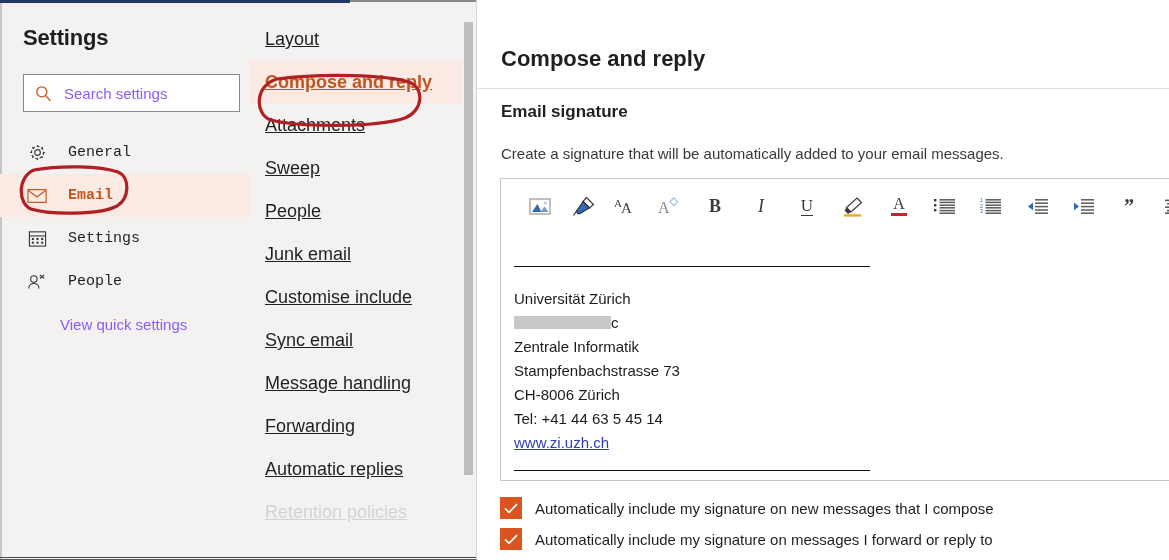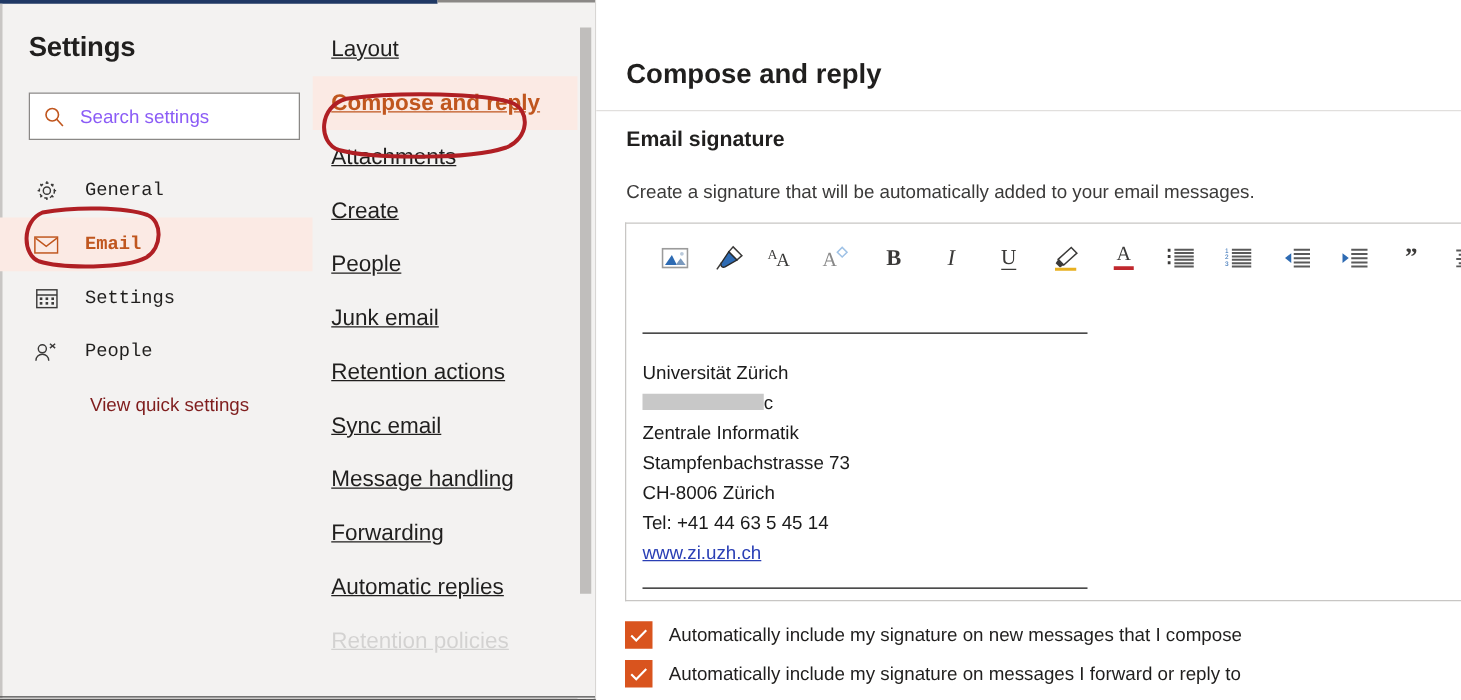--- a/index.html
+++ b/index.html
@@ -100,23 +100,23 @@
   .cat-item .ci-label {
     margin-left: 20px;
     font-size: 15px;
     color: #201f1e;
   }
   .cat-item.selected { background: #fbeae4; }
   .cat-item.selected .ci-label { color: #c0561e; font-weight: bold; }
 
   .quick-settings {
     position: absolute;
-    left: 72px; top: 313px;
+    left: 60px; top: 313px;
     font-size: 15px;
-    color: #7f1d1d;
+    color: #8b5cf6;
     cursor: pointer;
   }
 
   
   .sub-col {
     position: absolute;
     left: 250px; top: 3px;
     width: 227px;
     height: 557px;
     overflow: hidden;
@@ -371,24 +371,24 @@
       </div>
 
       <div class="quick-settings">View quick settings</div>
     </div>
 
     <div class="sub-col">
       <div class="sub-item clipped-top" style="top:-28px"></div>
       <div class="sub-item" style="top:15px">Layout</div>
       <div class="sub-item selected" style="top:58px">Compose and reply</div>
       <div class="sub-item" style="top:101px">Attachments</div>
-      <div class="sub-item" style="top:144px">Create</div>
+      <div class="sub-item" style="top:144px">Sweep</div>
       <div class="sub-item" style="top:187px">People</div>
       <div class="sub-item" style="top:230px">Junk email</div>
-      <div class="sub-item" style="top:273px">Retention actions</div>
+      <div class="sub-item" style="top:273px">Customise include</div>
       <div class="sub-item" style="top:316px">Sync email</div>
       <div class="sub-item" style="top:359px">Message handling</div>
       <div class="sub-item" style="top:402px">Forwarding</div>
       <div class="sub-item" style="top:445px">Automatic replies</div>
       <div class="sub-item clipped-bottom" style="top:488px;opacity:.17">Retention policies</div>
     </div>
 
     <div class="sub-scroll-track"></div>
     <div class="sub-scroll-thumb"></div>
 

